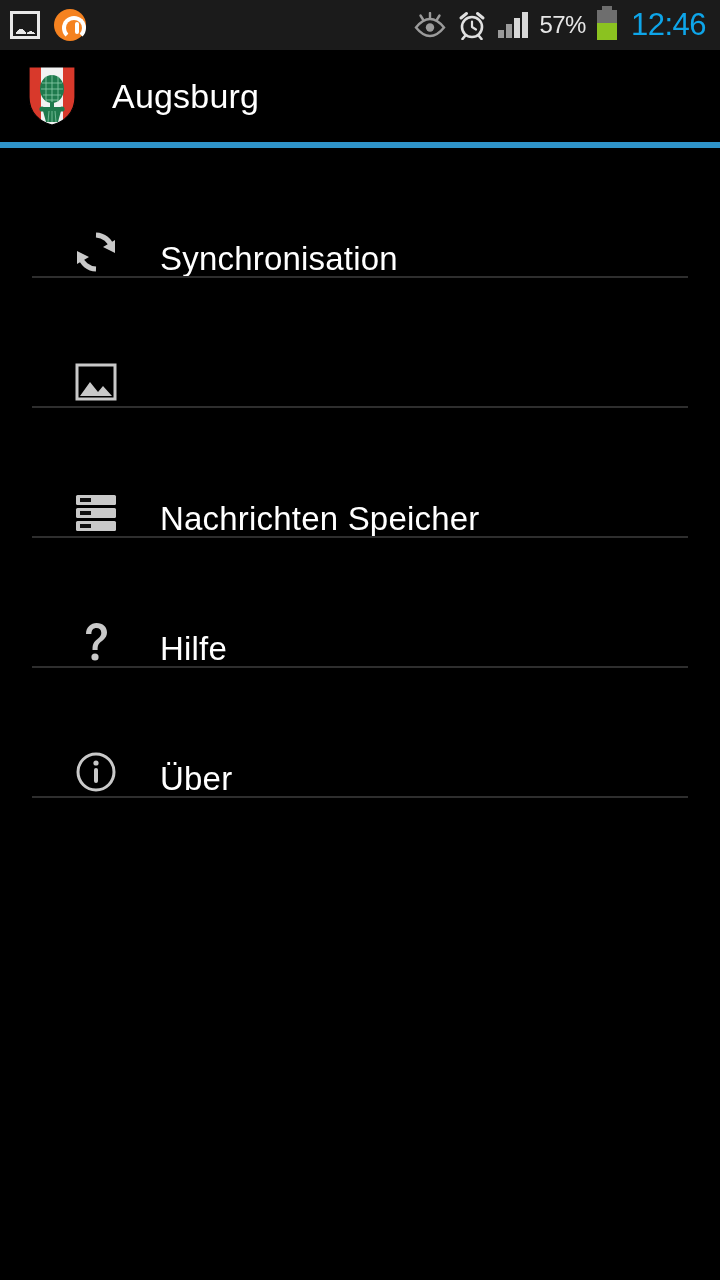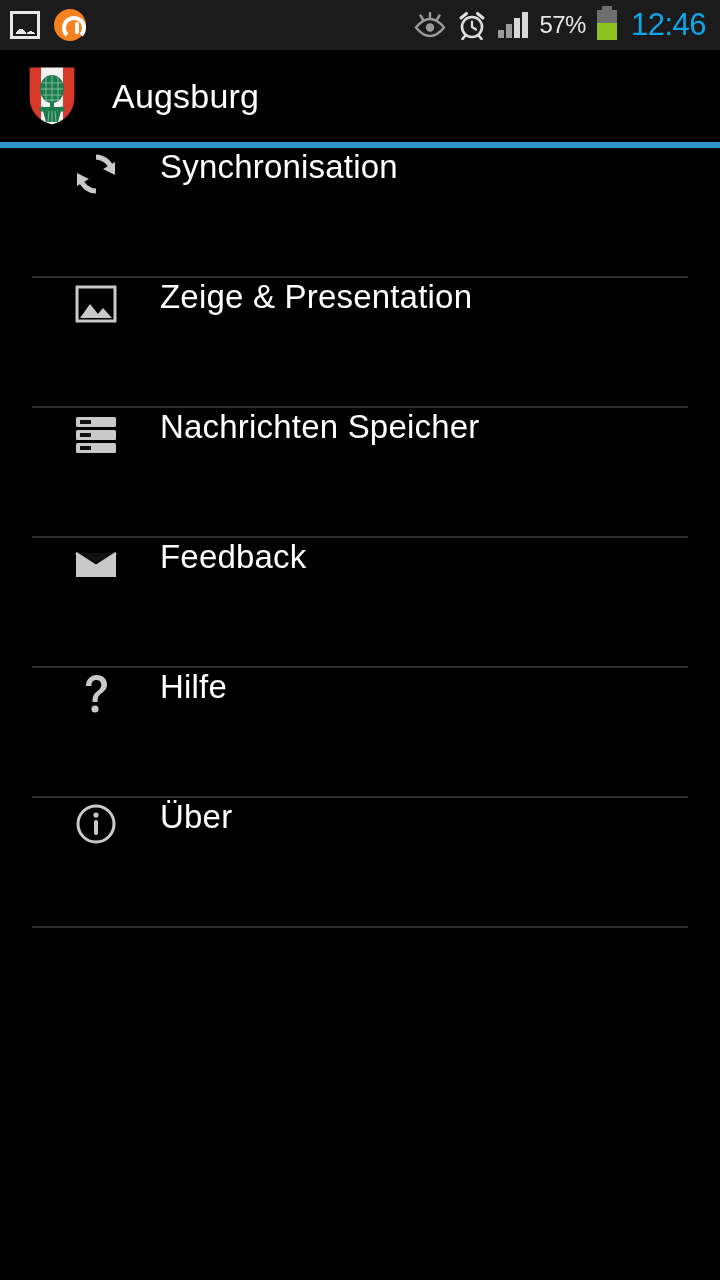--- a/index.html
+++ b/index.html
@@ -162,21 +162,21 @@
 
   
   #settings-list {
     width: 720px;
     background: #000000;
   }
   .list-item {
     position: relative;
     height: 130px;
     display: flex;
-    align-items: flex-start;
+    align-items: flex-end;
     padding-left: 70px;
   }
   .list-item .row-icon {
     width: 52px;
     height: 52px;
     flex: 0 0 52px;
     display: flex;
     align-items: center;
     justify-content: center;
   }
@@ -297,48 +297,37 @@
     <span class="row-label">Synchronisation</span>
   </div>
 
   <div class="list-item">
     <span class="row-icon">
       <svg width="50" height="50" viewBox="0 0 50 50">
         <rect x="6" y="8" width="38" height="34" fill="none" stroke="#c9c9c9" stroke-width="3"></rect>
         <path d="M9 39 L19 25 L27 35 L32 29 L41 39 Z" fill="#c9c9c9"></path>
       </svg>
     </span>
-    <span class="row-label">Zeige &amp; Presentation</span>
   </div>
 
   <div class="list-item">
     <span class="row-icon">
       <svg width="50" height="50" viewBox="0 0 50 50">
         <rect x="5" y="8" width="40" height="10" rx="1.5" fill="#c9c9c9"></rect>
         <rect x="5" y="21" width="40" height="10" rx="1.5" fill="#c9c9c9"></rect>
         <rect x="5" y="34" width="40" height="10" rx="1.5" fill="#c9c9c9"></rect>
         <rect x="9" y="11" width="11" height="4" fill="#101010"></rect>
         <rect x="9" y="24" width="11" height="4" fill="#101010"></rect>
         <rect x="9" y="37" width="11" height="4" fill="#101010"></rect>
       </svg>
     </span>
     <span class="row-label">Nachrichten Speicher</span>
   </div>
 
 
-  <div class="list-item">
-    <span class="row-icon">
-      <svg width="50" height="50" viewBox="0 0 50 50">
-        <rect x="5" y="14" width="40" height="24" fill="#c9c9c9"></rect>
-        <path d="M5 14 L25 28 L45 14 Z" fill="#101010"></path>
-        <path d="M5 14 L25 27 L45 14" fill="none" stroke="#c9c9c9" stroke-width="2.5"></path>
-      </svg>
-    </span>
-    <span class="row-label">Feedback</span>
-  </div>
 
   <div class="list-item">
     <span class="row-icon">
       <svg width="50" height="50" viewBox="0 0 50 50">
         <path d="M15 17 C15 10 20 6 25.5 6 C32 6 36 10 36 15.5 C36 22 29.5 24 27.5 27.5 C26.6 29.2 26.6 31 26.6 33 L21.5 33 C21.5 29.5 21.7 27.2 23.4 25 C25.6 22 30.3 20.4 30.3 16 C30.3 12.8 28.3 11 25.4 11 C22.4 11 20.4 13 20.4 17 Z" fill="#c9c9c9"></path>
         <circle cx="24" cy="40" r="3.6" fill="#c9c9c9"></circle>
       </svg>
     </span>
     <span class="row-label">Hilfe</span>
   </div>

